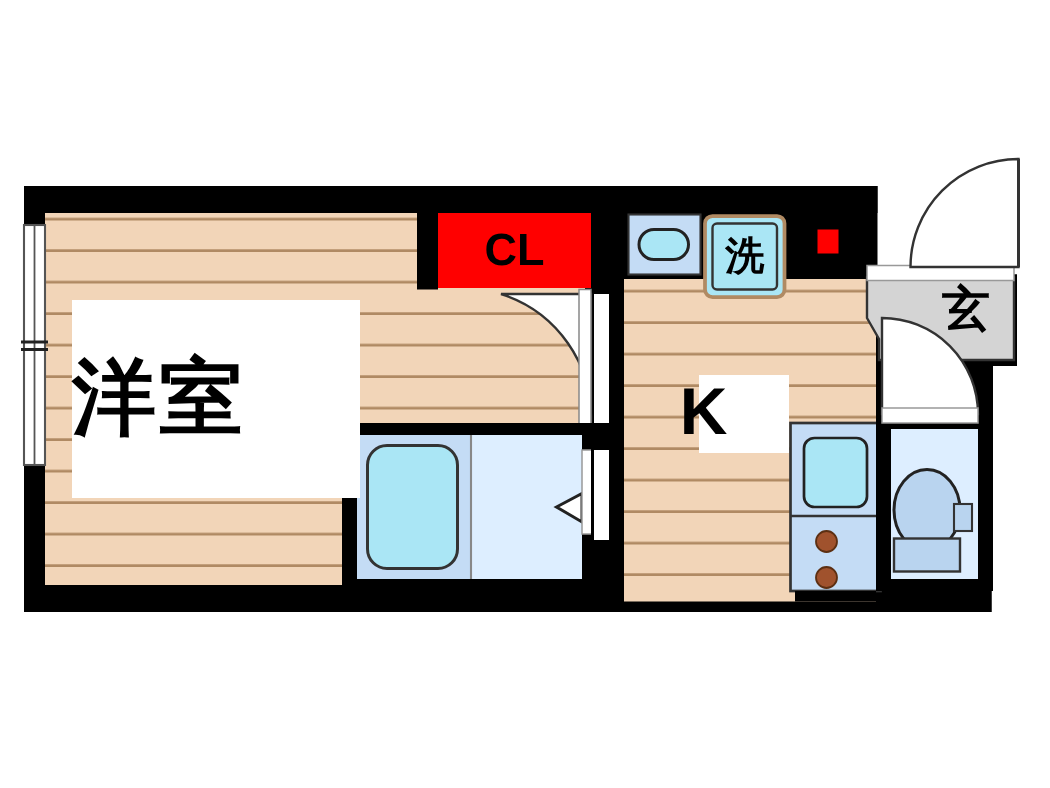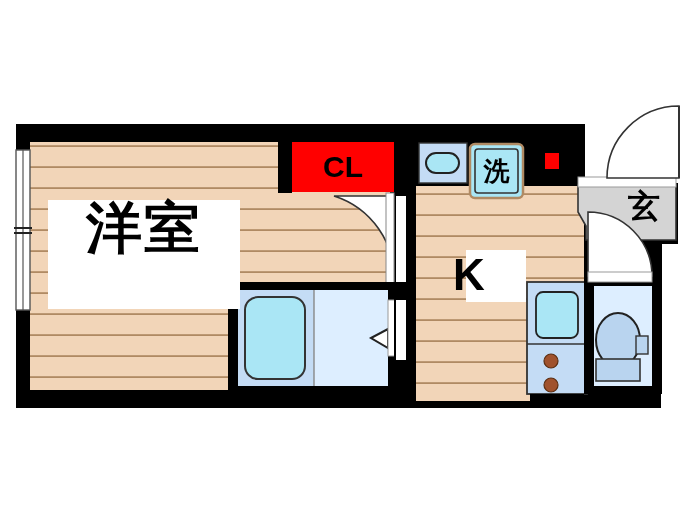--- a/index.html
+++ b/index.html
@@ -176,20 +176,20 @@
       <g>
         <path d="M588,276 L588,212 A64,64 0 0 1 652,276 Z" fill="#ffffff" stroke="#333333" stroke-width="1.6"></path>
         <rect x="588" y="272" width="64" height="10" fill="#ffffff" stroke="#999999" stroke-width="1"></rect>
       </g>
     </g>
 
     <path d="M530,394 L530,401 L584,401 L584,394 Z" fill="#000000"></path>
 
   </svg>
 
-  <div style="position:absolute; left:48px; top:200px; width:192px; height:109px;
-              background:#ffffff; display:flex; flex-direction:column;
+  <div style="position:absolute; left:48px; top:200px; width:192px; height:132px;
+              background:#ffffff; display:flex; 
               align-items:center; justify-content:flex-start; line-height:1;">
     <div style="font-family:'DejaVu Sans','Liberation Sans',sans-serif;
                 font-size:56px; font-weight:700; color:#000; letter-spacing:2px;">洋室</div>
   </div>
 
 </div>
 
 </body></html>

